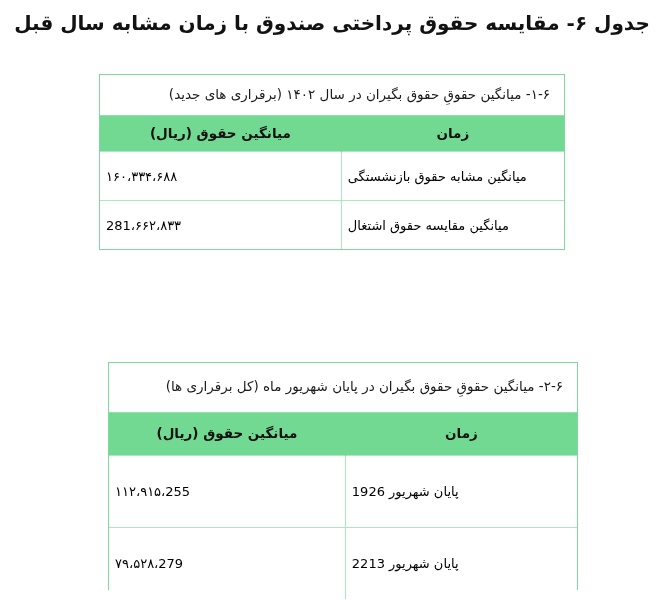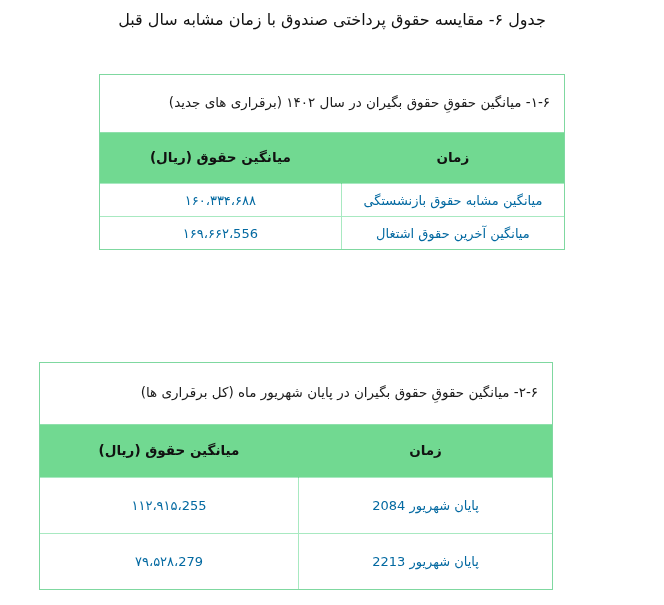--- a/index.html
+++ b/index.html
@@ -23,46 +23,46 @@
     height: 605px;
   }
 
   
   .doc-title {
     position: absolute;
     top: 8px;
     right: 0;
     left: 0;
     text-align: center;
-    font-size: 16px;
-    font-weight: normal;
+    font-size: 20px;
+    font-weight: bold;
     color: #121212;
     letter-spacing: 0px;
     line-height: 1.5;
   }
 
   
   .tbl {
     position: absolute;
     border: 1.5px solid #7fd8a0;
     box-sizing: border-box;
     background: #ffffff;
   }
   .tbl-1 {
     right: 99px;
     left: 99px;
     top: 74px;
     width: 466px;
     height: 176px;
   }
   .tbl-2 {
-    right: 111px;
+    right: 86px;
     left: 97px;
     top: 362px;
-    width: 514px;
+    width: 470px;
     height: 228px;
   }
 
   .tbl table {
     width: 100%;
     height: 100%;
     border-collapse: collapse;
     table-layout: fixed;
   }
 
@@ -84,24 +84,24 @@
     font-size: 13.5px;
     text-align: center;
     padding: 7px 4px 9px 4px;
     border-left: 1.5px solid #71d991;
   }
   .hdr-cell:last-child {
     border-left: none;
   }
 
   .data-cell {
-    text-align: center;
+    text-align: left;
     font-size: 13px;
-    color: #0369a1;
-    padding: 0 6px;
+    color: #000000;
+    padding: 8px 6px;
     border-top: 1.5px solid #a8e9c1;
     border-left: 1.5px solid #a8e9c1;
     background: #ffffff;
     white-space: nowrap;
   }
   .data-cell:last-child {
     border-left: none;
   }
   .data-cell.num {
     letter-spacing: 0.4px;
@@ -137,43 +137,43 @@
         </tr>
         <tr>
           <th class="hdr-cell">زمان</th>
           <th class="hdr-cell">میانگین حقوق (ریال)</th>
         </tr>
         <tr>
           <td class="data-cell">میانگین مشابه حقوق بازنشستگی</td>
           <td class="data-cell num">۱۶۰،۳۳۴،۶۸۸</td>
         </tr>
         <tr>
-          <td class="data-cell">میانگین آخرین حقوق اشتغال</td>
-          <td class="data-cell num">۱۶۹،۶۶۲،556</td>
+          <td class="data-cell">میانگین مقایسه حقوق اشتغال</td>
+          <td class="data-cell num">281،۶۶۲،۸۳۳</td>
         </tr>
       </tbody>
     </table>
   </div>
 
   <div class="tbl tbl-2">
     <table class="t2">
       <colgroup>
         <col class="col-time">
         <col class="col-value">
       </colgroup>
       <tbody>
         <tr>
           <td class="caption-cell" colspan="2">۲-۶- میانگین حقوقِ حقوق بگیران در پایان شهریور ماه (کل برقراری ها)</td>
         </tr>
         <tr>
           <th class="hdr-cell">زمان</th>
           <th class="hdr-cell">میانگین حقوق (ریال)</th>
         </tr>
         <tr>
-          <td class="data-cell">پایان شهریور 2084</td>
+          <td class="data-cell">پایان شهریور 1926</td>
           <td class="data-cell num">۱۱۲،۹۱۵،255</td>
         </tr>
         <tr>
           <td class="data-cell">پایان شهریور 2213</td>
           <td class="data-cell num">۷۹،۵۲۸،279</td>
         </tr>
       </tbody>
     </table>
   </div>
 

